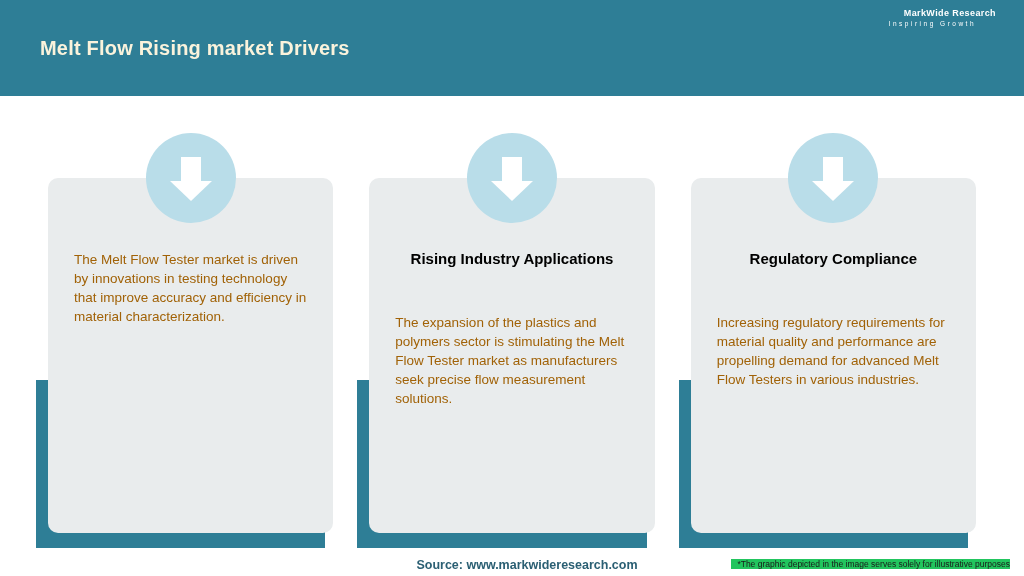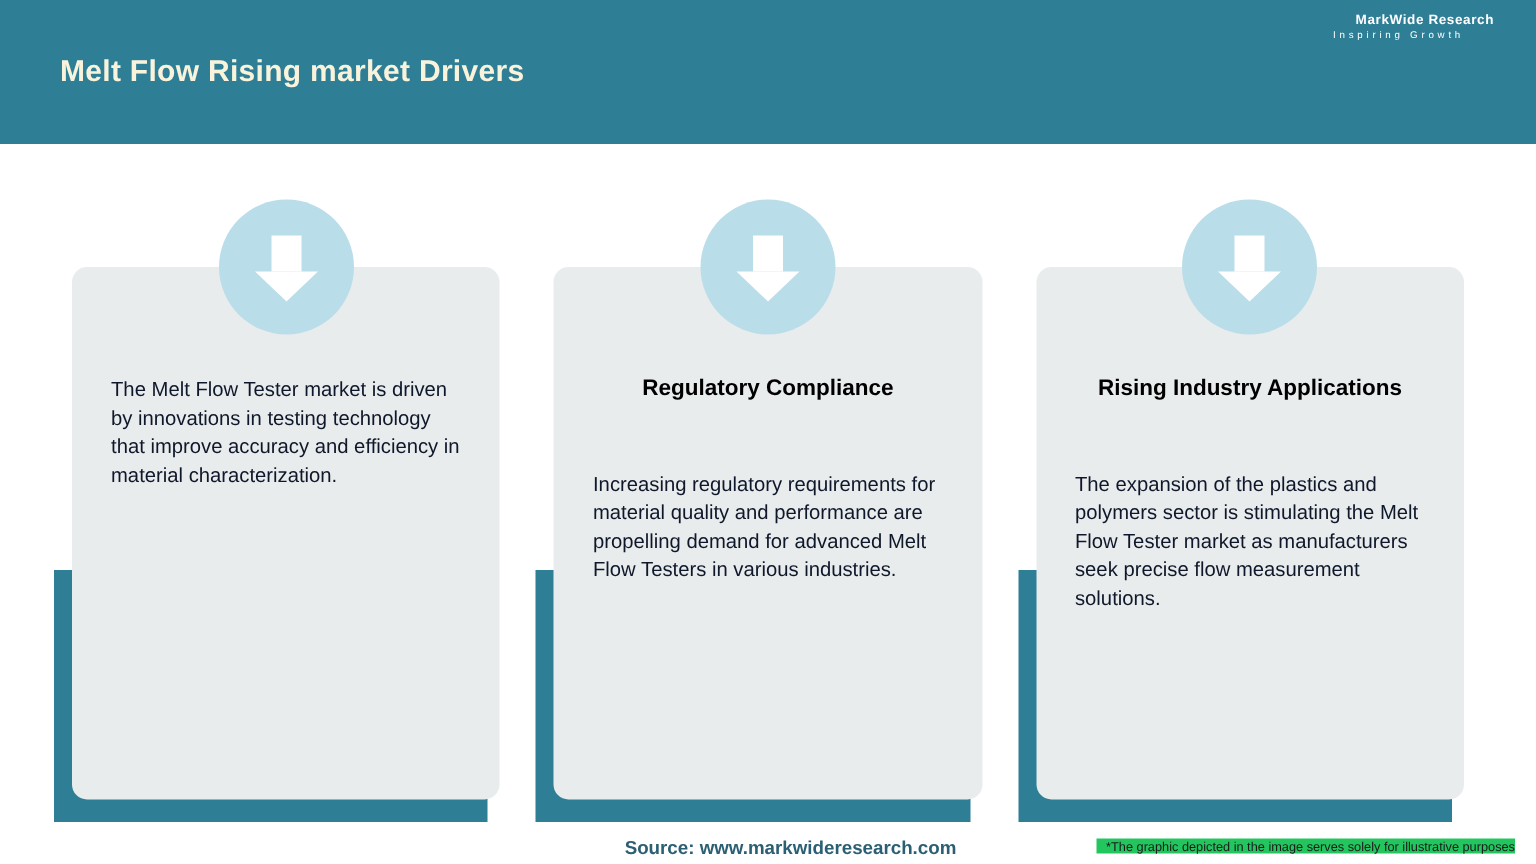--- a/index.html
+++ b/index.html
@@ -119,21 +119,21 @@
   .card-title {
     text-align: center;
     font-size: 15px;
     font-weight: bold;
     color: #000000;
     margin-bottom: 46px;
   }
   .card-body {
     font-size: 13.5px;
     line-height: 19px;
-    color: #0f172a;
+    color: #a16207;
     text-align: left;
   }
 
   
   .footer-source {
     position: absolute;
     bottom: 4px;
     left: 0;
     width: 100%;
     text-align: center;
@@ -180,35 +180,35 @@
 
   <div class="card">
     <div class="card-shadow"></div>
     <div class="card-circle">
       <span class="arrow-down">
         <span class="arrow-shaft"></span>
           <span class="arrow-head"></span>
       </span>
     </div>
     <div class="card-surface">
-      <div class="card-title">Regulatory Compliance</div>
-      <div class="card-body">Increasing regulatory requirements for material quality and performance are propelling demand for advanced Melt Flow Testers in various industries.</div>
+      <div class="card-title">Rising Industry Applications</div>
+      <div class="card-body">The expansion of the plastics and polymers sector is stimulating the Melt Flow Tester market as manufacturers seek precise flow measurement solutions.</div>
     </div>
   </div>
 
   <div class="card">
     <div class="card-shadow"></div>
     <div class="card-circle">
       <span class="arrow-down">
         <span class="arrow-shaft"></span>
           <span class="arrow-head"></span>
       </span>
     </div>
     <div class="card-surface">
-      <div class="card-title">Rising Industry Applications</div>
-      <div class="card-body">The expansion of the plastics and polymers sector is stimulating the Melt Flow Tester market as manufacturers seek precise flow measurement solutions.</div>
+      <div class="card-title">Regulatory Compliance</div>
+      <div class="card-body">Increasing regulatory requirements for material quality and performance are propelling demand for advanced Melt Flow Testers in various industries.</div>
     </div>
   </div>
 
 </div>
 
 <div class="footer-source">Source: www.markwideresearch.com</div>
 <div class="footer-disclaimer">*The graphic depicted in the image serves solely for illustrative purposes</div>
 
 </body></html>

